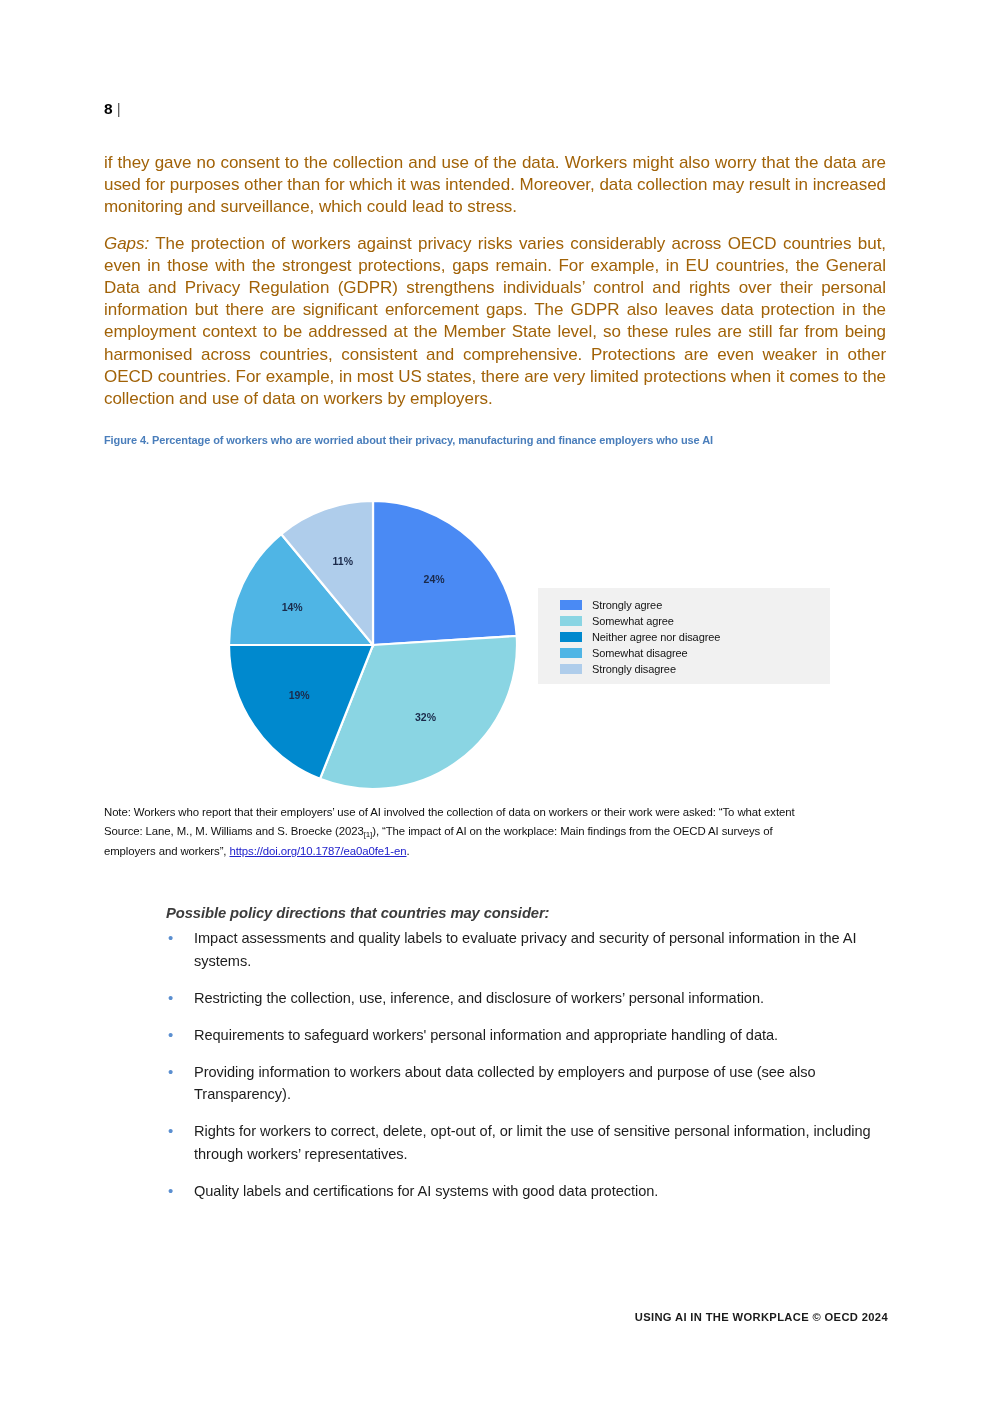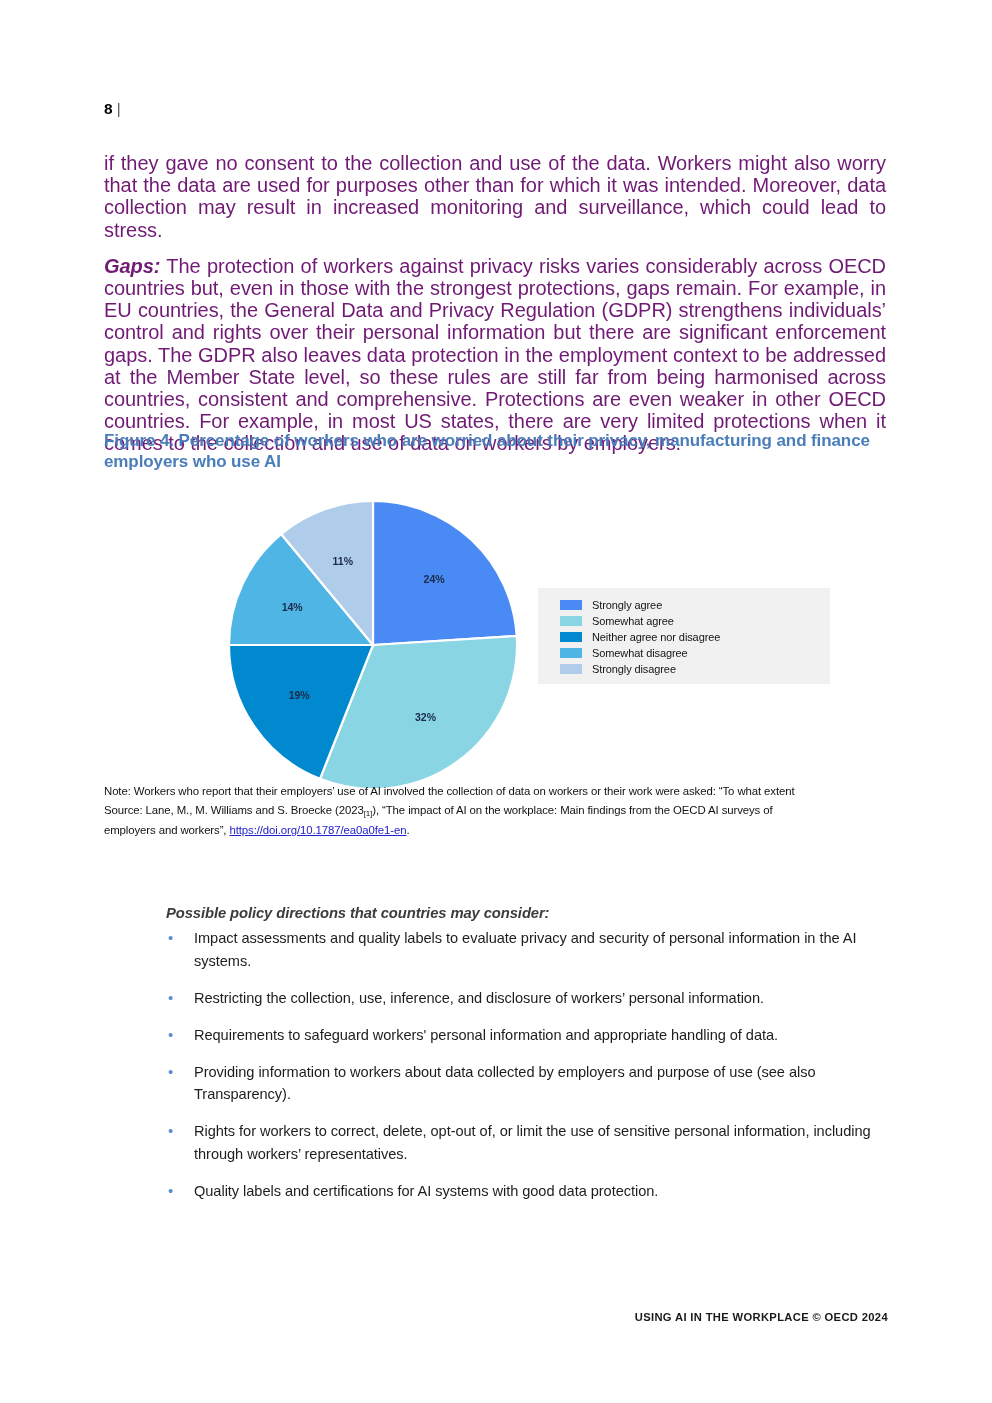--- a/index.html
+++ b/index.html
@@ -43,38 +43,38 @@
 
   
   .content {
     position: absolute;
     left: 104px;
     top: 152px;
     width: 782px;
   }
   p.body {
     margin: 0 0 14px 0;
-    font-size: 20px;
+    font-size: 17px;
     line-height: 22.2px;
     text-align: justify;
-    color: #701a75;
+    color: #a16207;
     letter-spacing: -0.05px;
   }
   p.body .lead {
-    font-weight: bold;
+    font-weight: normal;
     font-style: italic;
   }
 
   
   .figure-title {
     position: absolute;
     left: 104px;
     top: 430px;
     width: 770px;
-    font-size: 17px;
+    font-size: 11px;
     font-weight: bold;
     line-height: 21px;
     color: #4a7ebb;
     letter-spacing: -0.1px;
   }
 
   .figure-area {
     position: absolute;
     left: 104px;
     top: 492px;
@@ -123,21 +123,21 @@
     font-size: 11px;
     color: #141414;
     letter-spacing: -0.1px;
     white-space: nowrap;
   }
 
   
   .note-block {
     position: absolute;
     left: 104px;
-    top: 782px;
+    top: 803px;
     width: 786px;
     font-size: 11.4px;
     line-height: 18.6px;
     color: #111111;
     letter-spacing: -0.1px;
   }
   .note-block .line { text-align: justify; }
   .note-block .line.last { text-align: left; }
   .note-block .cite-sub {
     font-size: 8px;

